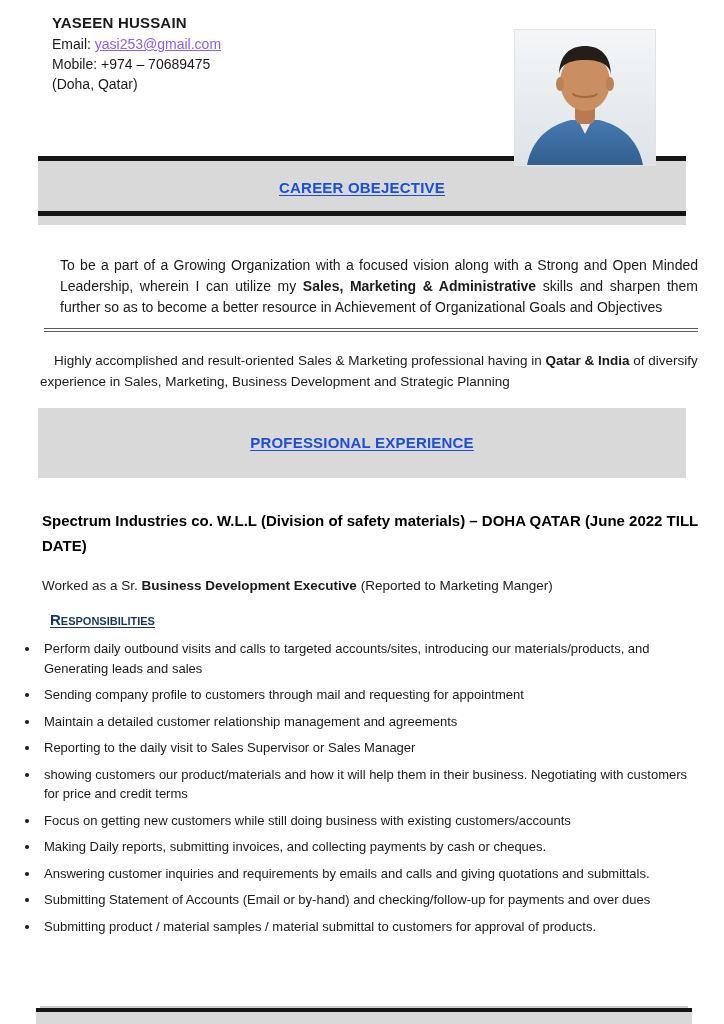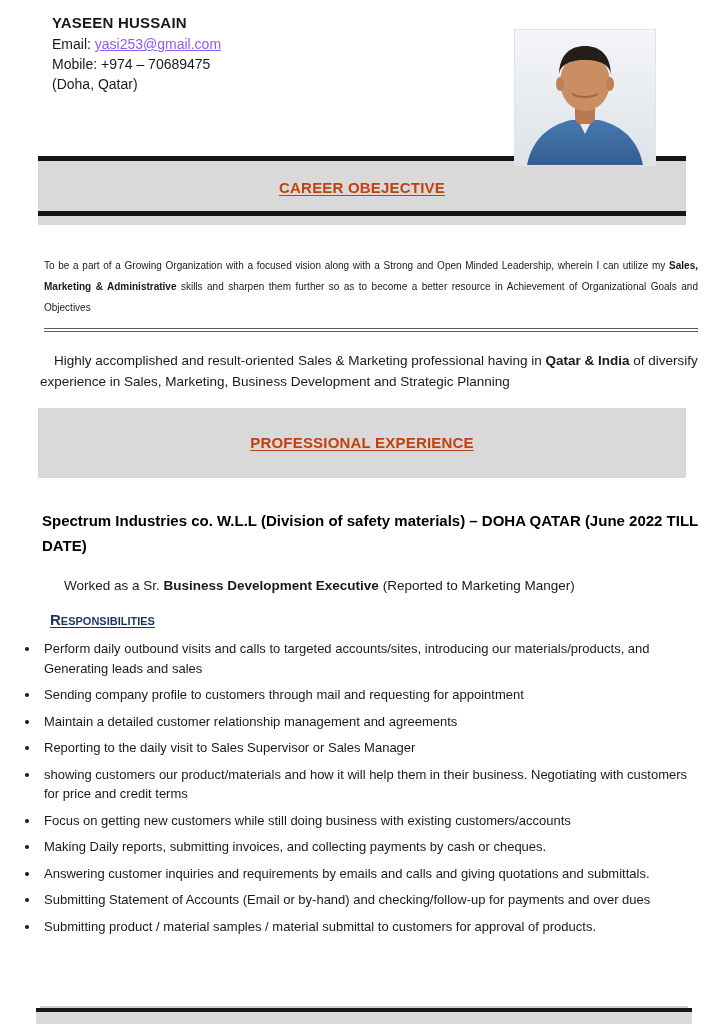--- a/index.html
+++ b/index.html
@@ -27,47 +27,47 @@
     box-shadow: 0 0 0 1px #e3e3e3;
   }
 
   
   .banner1 { margin: 62px 38px 0 38px; background: #d9d9d9; }
   .banner1 .bar { height: 5px; background: #161616; }
   .banner1 .title-area { text-align: center; padding: 18px 0 14px 0; }
   .banner1 .gray-footer { height: 9px; }
   .banner2 { margin: 16px 38px 2px 38px; background: #d9d9d9; text-align: center; padding: 26px 0; }
   .banner-title {
-    font-size: 15px; font-weight: bold; color: #c2410c;
+    font-size: 15px; font-weight: bold; color: #1d4ed8;
     text-decoration: underline; text-underline-offset: 2px; letter-spacing: .2px;
   }
 
   
   .objective {
-    margin: 30px 26px 0 44px;
-    font-size: 10px; line-height: 21px;
+    margin: 30px 26px 0 60px;
+    font-size: 14px; line-height: 21px;
     text-align: justify;
   }
   .divider {
     margin: 10px 26px 0 44px; height: 2px;
     border-top: 1px solid #5a5a5a; border-bottom: 1px solid #5a5a5a;
   }
   .summary {
     margin: 18px 26px 0 40px;
     font-size: 13.5px; line-height: 21px;
     text-indent: 14px;
   }
   b, .bold { font-weight: bold; }
 
   
   .company-heading {
     margin: 30px 26px 0 42px;
     font-size: 15px; font-weight: bold; line-height: 25px; color: #000;
   }
-  .role-line { margin: 20px 26px 0 64px; font-size: 13.5px; }
+  .role-line { margin: 20px 26px 0 42px; font-size: 13.5px; }
   .resp-title {
     margin: 18px 26px 0 50px;
     font-size: 15px; font-weight: bold;
     font-variant: small-caps;
     color: #17365d;
     text-decoration: underline; text-underline-offset: 2px;
     display: inline-block;
   }
   .bullets {
     margin: 10px 30px 0 0; 

